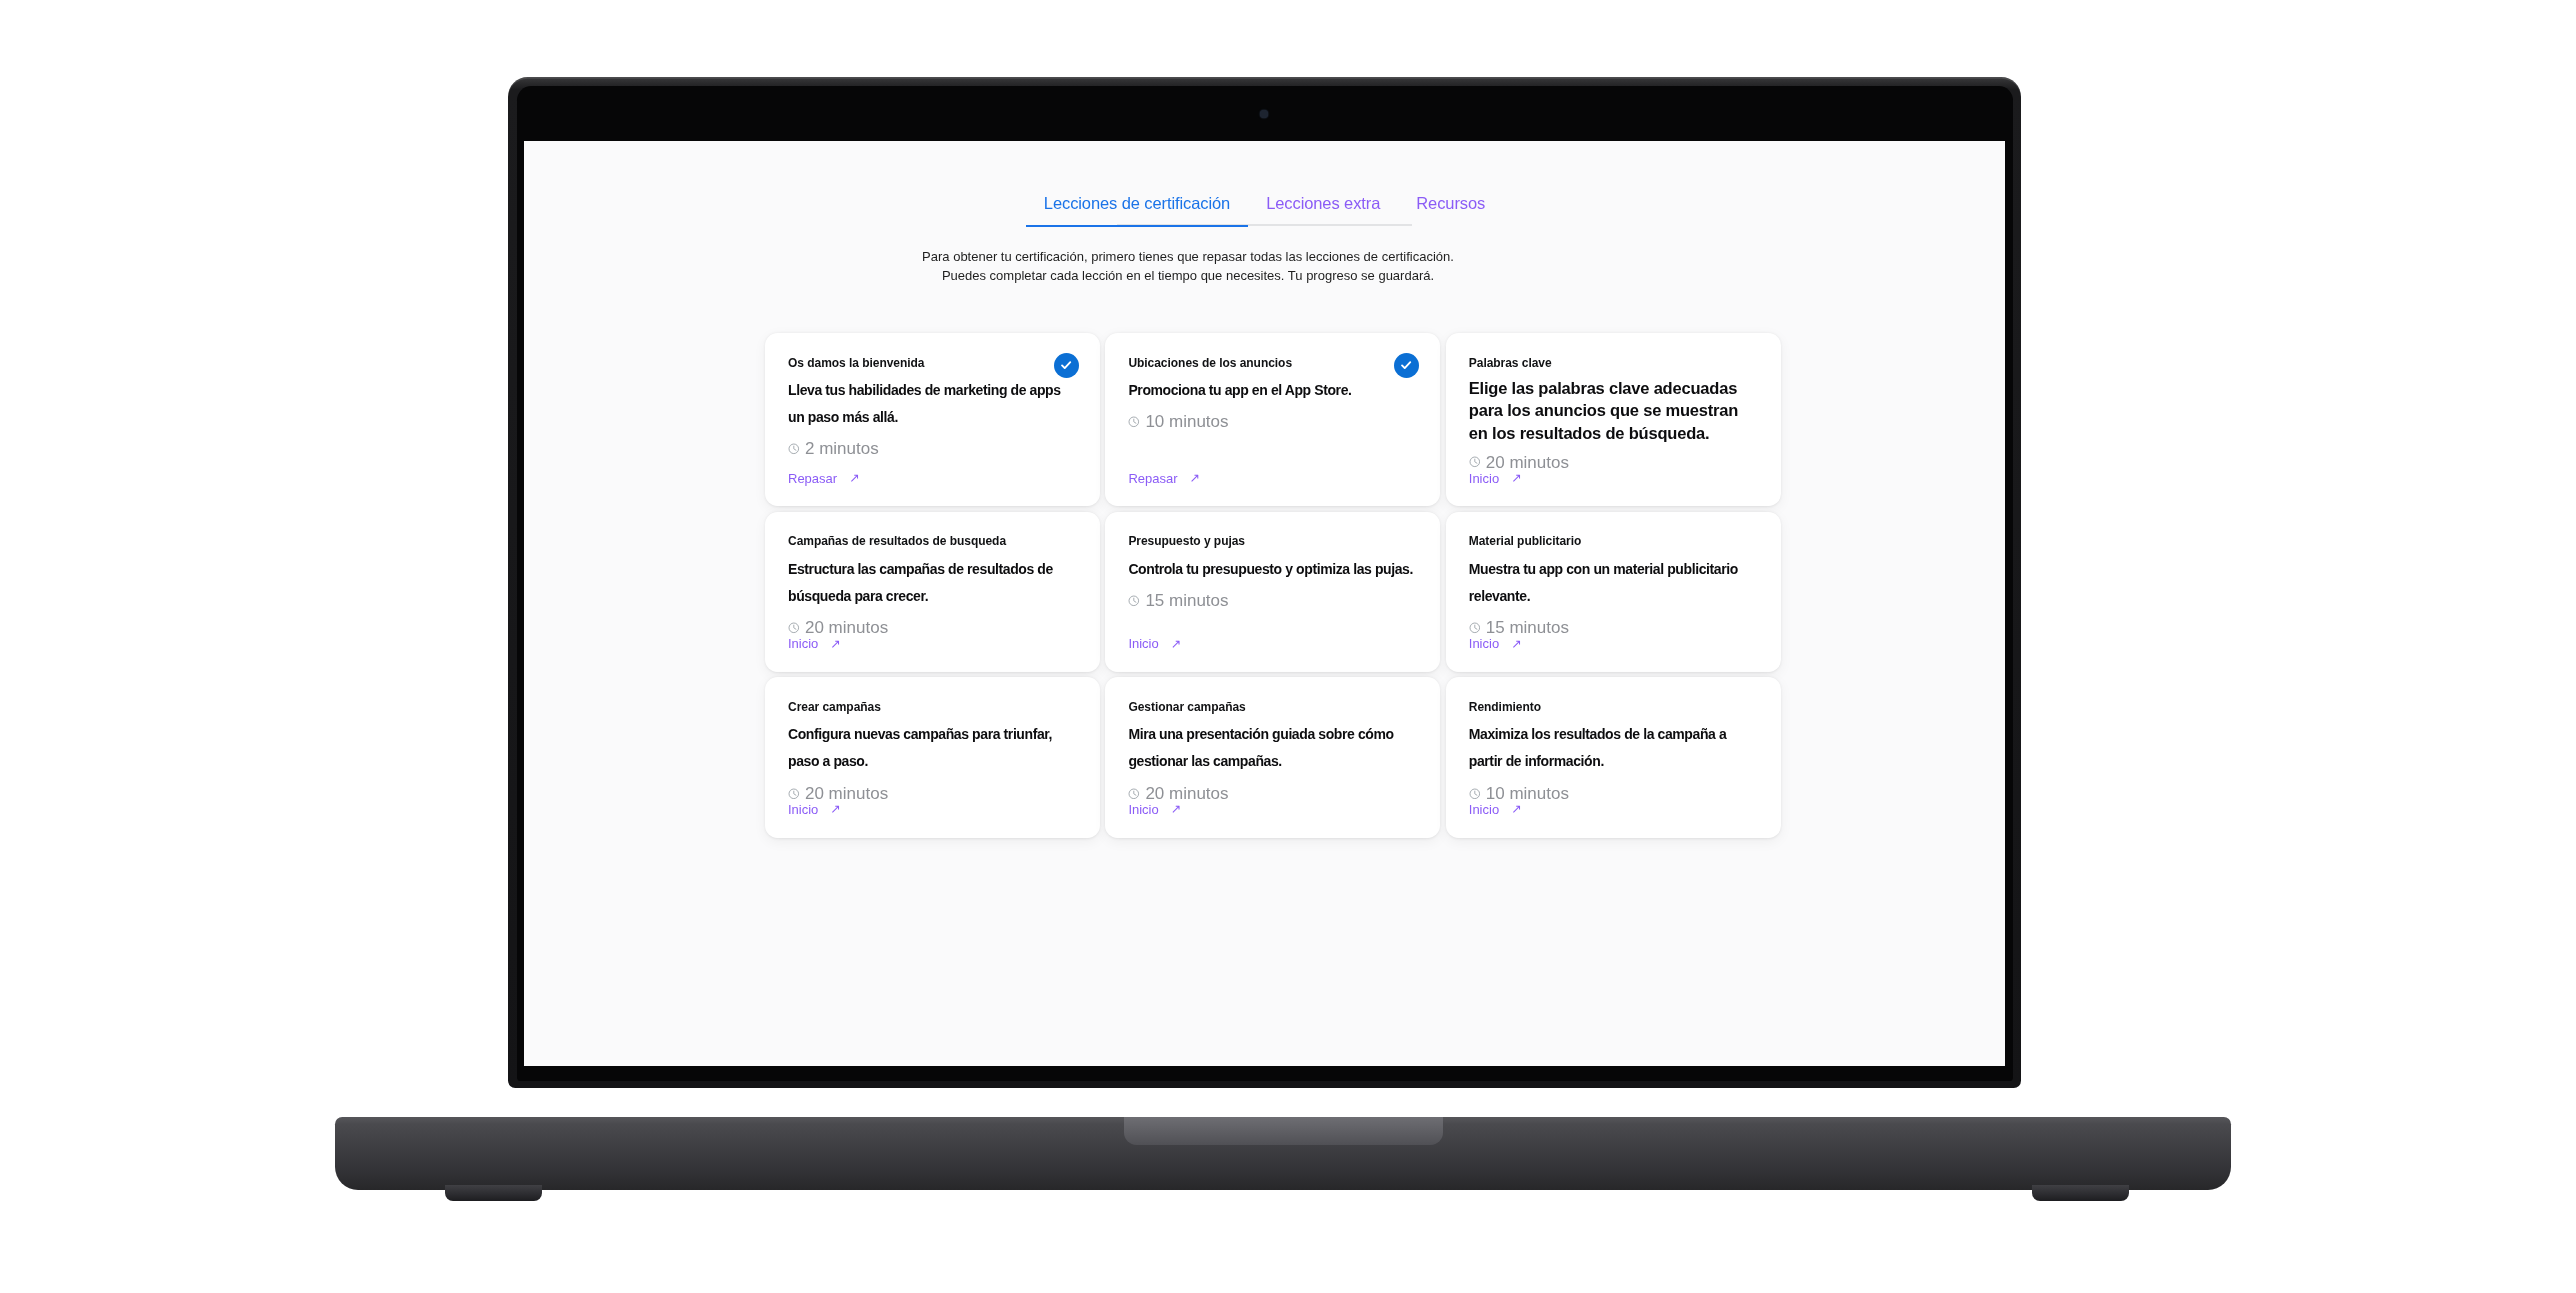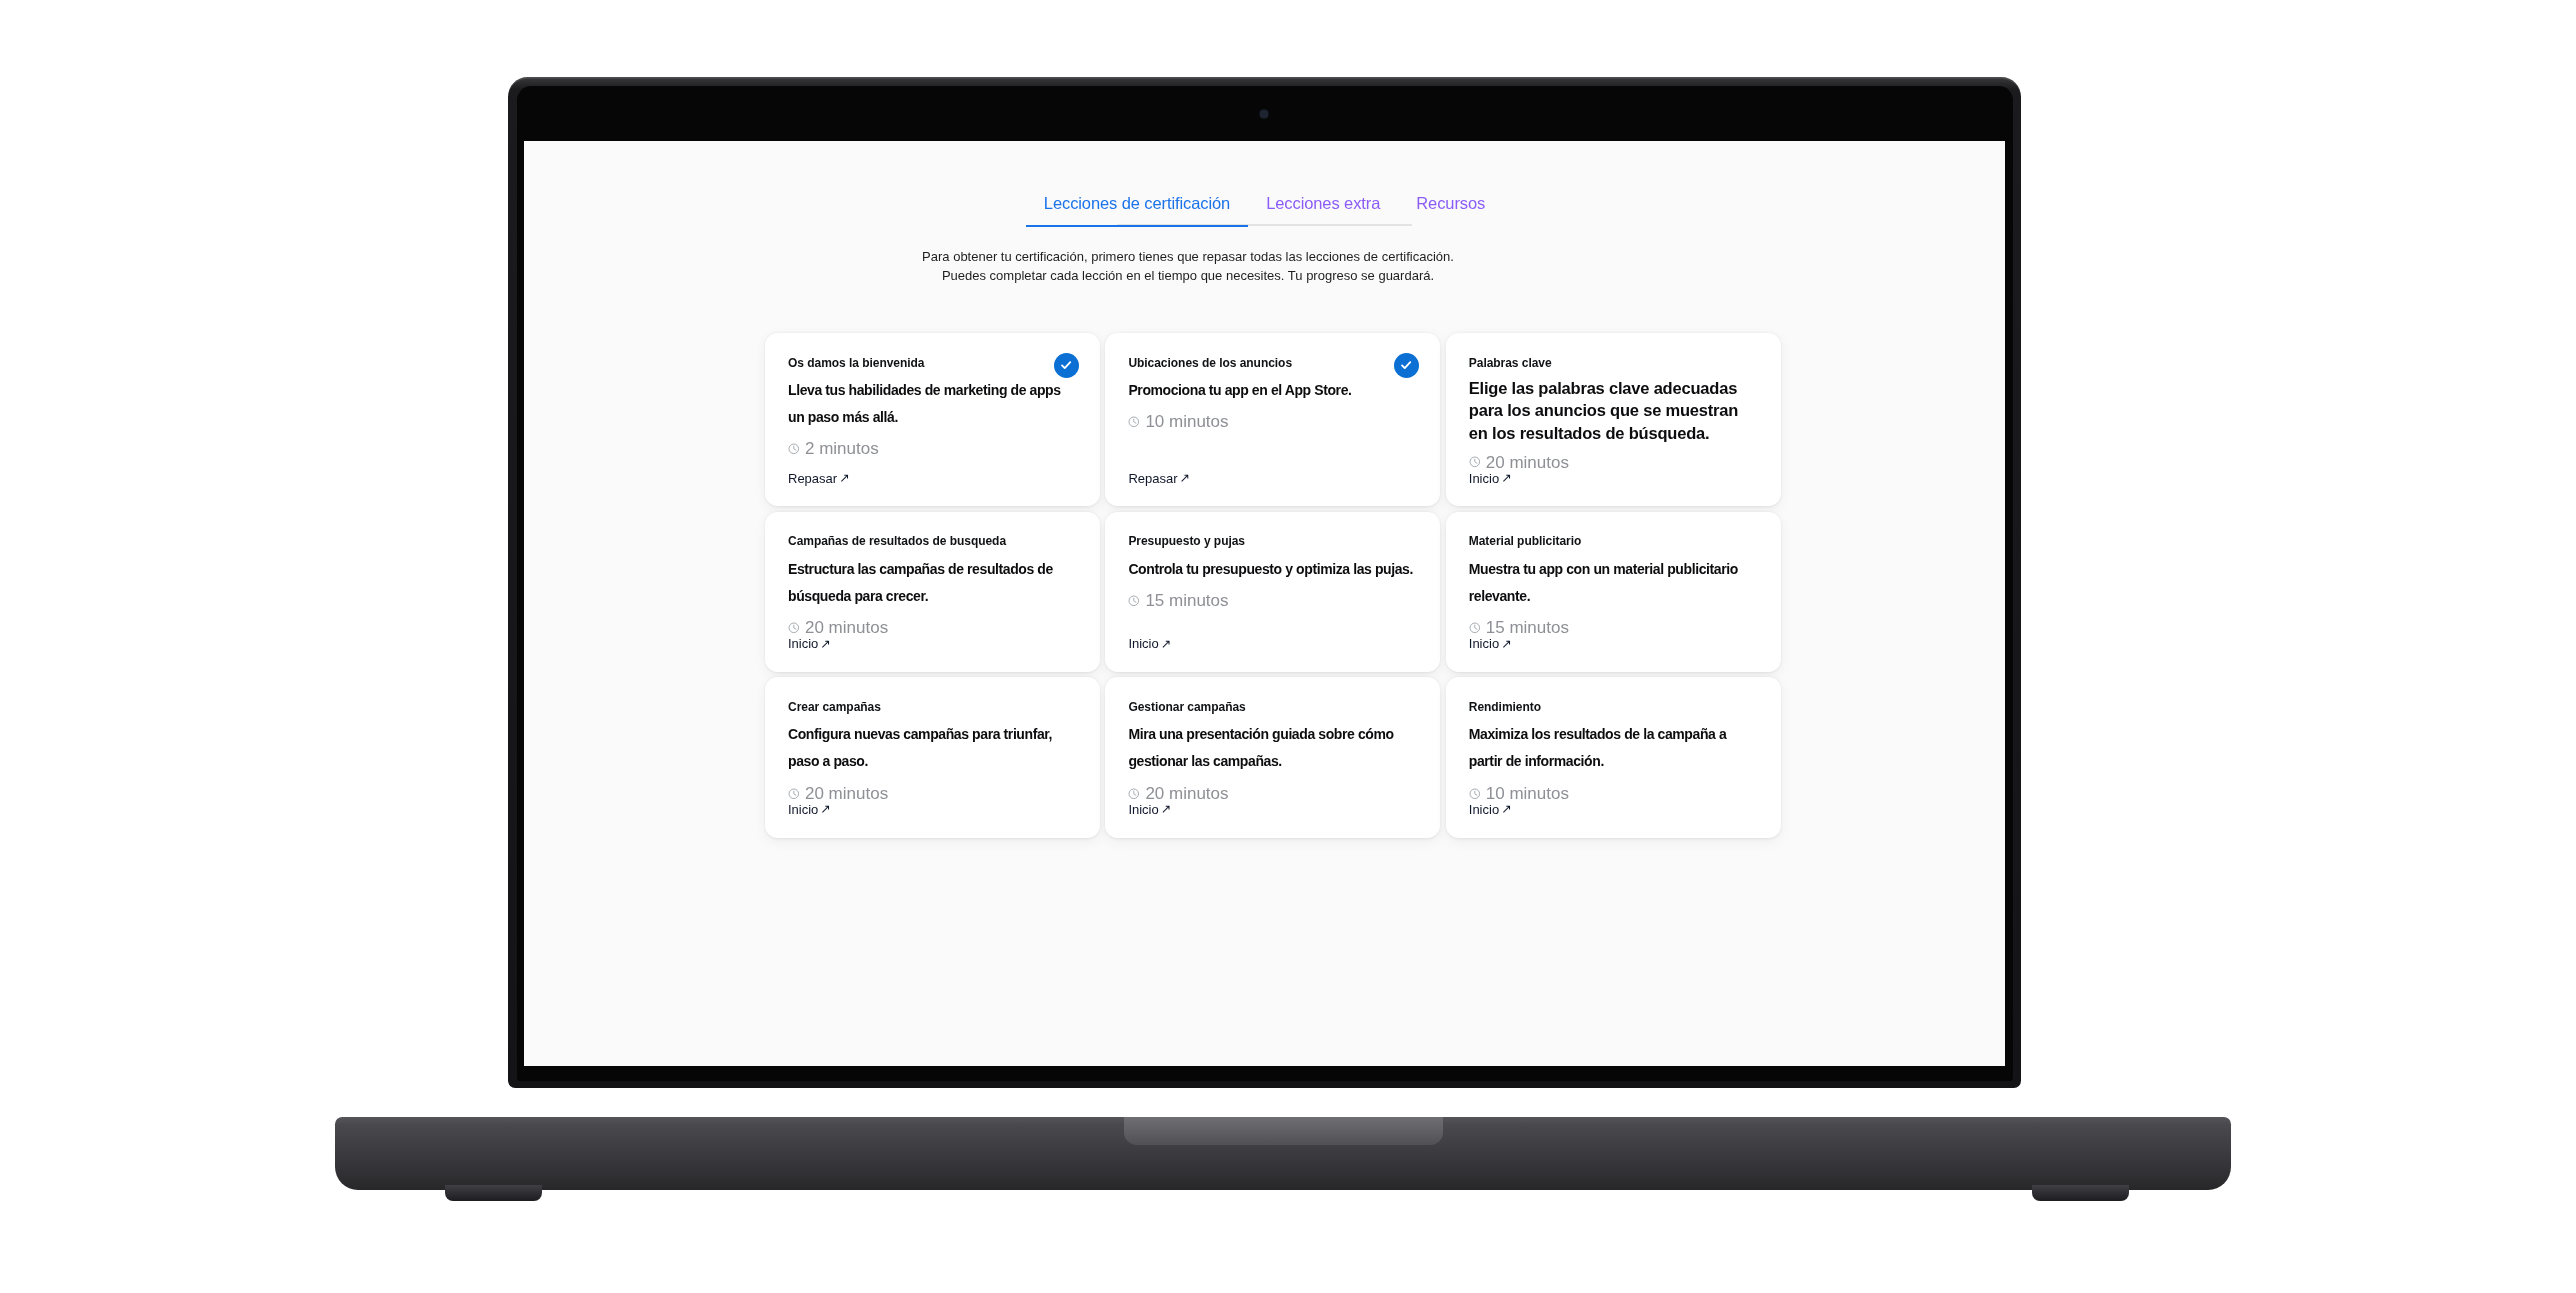--- a/index.html
+++ b/index.html
@@ -202,25 +202,25 @@
   }
   .clock-icon {
     width: 11.6px; height: 11.6px;
     flex: 0 0 11.6px;
     display: block;
   }
   .card-link {
     margin-top: auto;
     font-size: 13px;
     line-height: 17px;
-    color: #0f172a;
+    color: #8b5cf6;
     text-decoration: none;
     display: inline-flex;
     align-items: center;
-    gap: 2px;
+    gap: 12px;
     width: fit-content;
     cursor: pointer;
     justify-content: flex-end;
   }
   .card-link .arrow { font-size: 12.5px; line-height: 12.5px; }
 
   .card-check {
     position: absolute;
     right: 21.5px;
     top: 19.7px;

